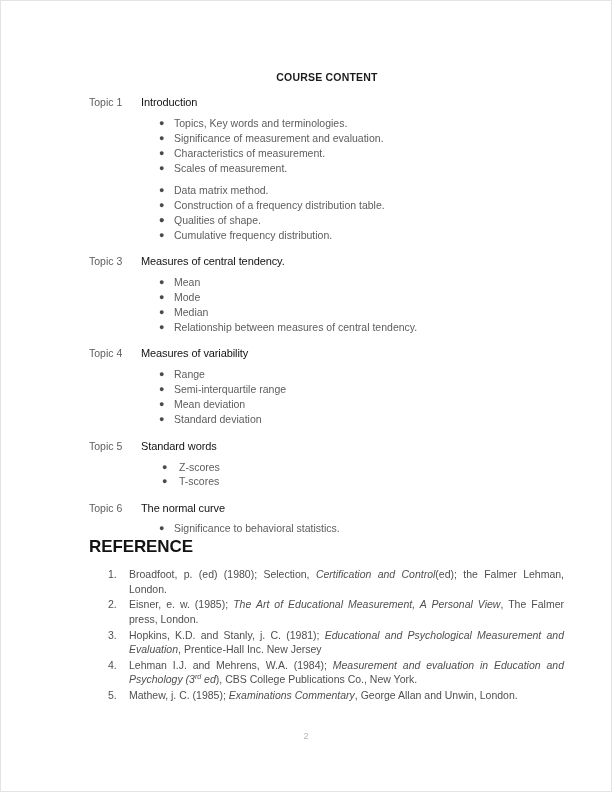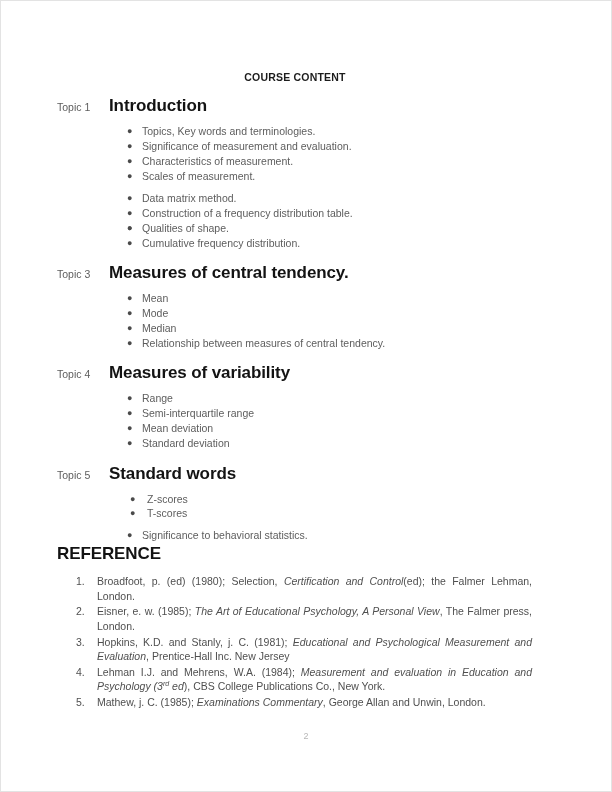--- a/index.html
+++ b/index.html
@@ -16,21 +16,21 @@
   .page {
     position: relative;
     width: 612px;
     height: 792px;
     box-sizing: border-box;
     border: 1px solid #e3e3e3;
     background: #ffffff;
   }
   .content {
     position: absolute;
-    left: 56px;
+    left: 88px;
     top: 0;
     width: 476px;
   }
 
   
   .doc-title {
     text-align: center;
     font-size: 10.5px;
     font-weight: bold;
     color: #1c1c1c;
@@ -45,22 +45,22 @@
     align-items: baseline;
     margin-top: 13px;
   }
   .topic-label {
     width: 52px;
     flex: 0 0 52px;
     font-size: 10.5px;
     color: #5d5d5d;
   }
   .topic-title {
-    font-size: 17px;
-    font-weight: bold;
+    font-size: 11px;
+    font-weight: normal;
     color: #131313;
     letter-spacing: -0.1px;
   }
 
   
   ul.bullets {
     list-style: none;
     margin: 8px 0 0 0;
     padding: 0;
   }
@@ -191,36 +191,40 @@
 
       <div class="topic-row">
         <span class="topic-label">Topic 5</span>
         <span class="topic-title">Standard words</span>
       </div>
       <ul class="bullets extra-indent">
         <li><span class="bullet-dot">●</span><span>Z-scores</span></li>
         <li><span class="bullet-dot">●</span><span>T-scores</span></li>
       </ul>
 
+      <div class="topic-row">
+        <span class="topic-label">Topic 6</span>
+        <span class="topic-title">The normal curve</span>
+      </div>
       <ul class="bullets tight">
         <li><span class="bullet-dot">●</span><span>Significance to behavioral statistics.</span></li>
       </ul>
 
     </div>
 
     <div class="ref-heading">REFERENCE</div>
 
     <ol class="refs">
       <li>
         <span class="ref-num">1.</span>
         <span class="ref-body"><span>Broadfoot, p. (ed) (1980); Selection, </span><i>Certification and Control</i><span>(ed); the Falmer Lehman, London.</span></span>
       </li>
       <li>
         <span class="ref-num">2.</span>
-        <span class="ref-body"><span>Eisner, e. w. (1985); </span><i>The Art of Educational Psychology, A Personal View</i><span>, The Falmer press, London.</span></span>
+        <span class="ref-body"><span>Eisner, e. w. (1985); </span><i>The Art of Educational Measurement, A Personal View</i><span>, The Falmer press, London.</span></span>
       </li>
       <li>
         <span class="ref-num">3.</span>
         <span class="ref-body"><span>Hopkins, K.D. and Stanly, j. C. (1981); </span><i>Educational and Psychological Measurement and Evaluation</i><span>, Prentice-Hall Inc. New Jersey</span></span>
       </li>
       <li>
         <span class="ref-num">4.</span>
         <span class="ref-body"><span>Lehman I.J. and Mehrens, W.A. (1984); </span><i>Measurement and evaluation in Education and Psychology (3</i><i><sup>rd</sup></i><i> ed</i><span>), CBS College Publications Co., New York.</span></span>
       </li>
       <li>

